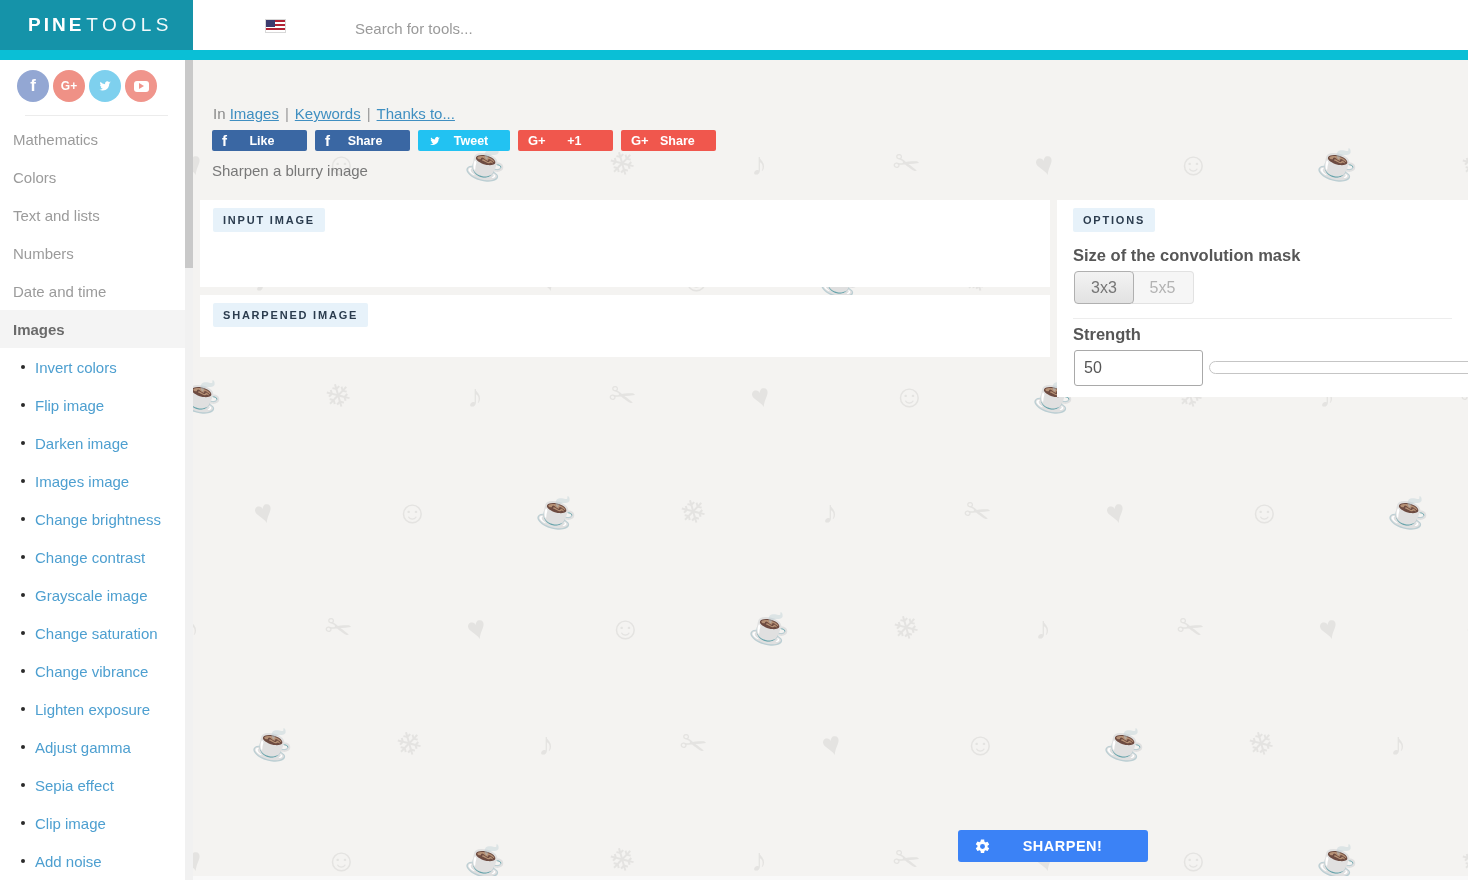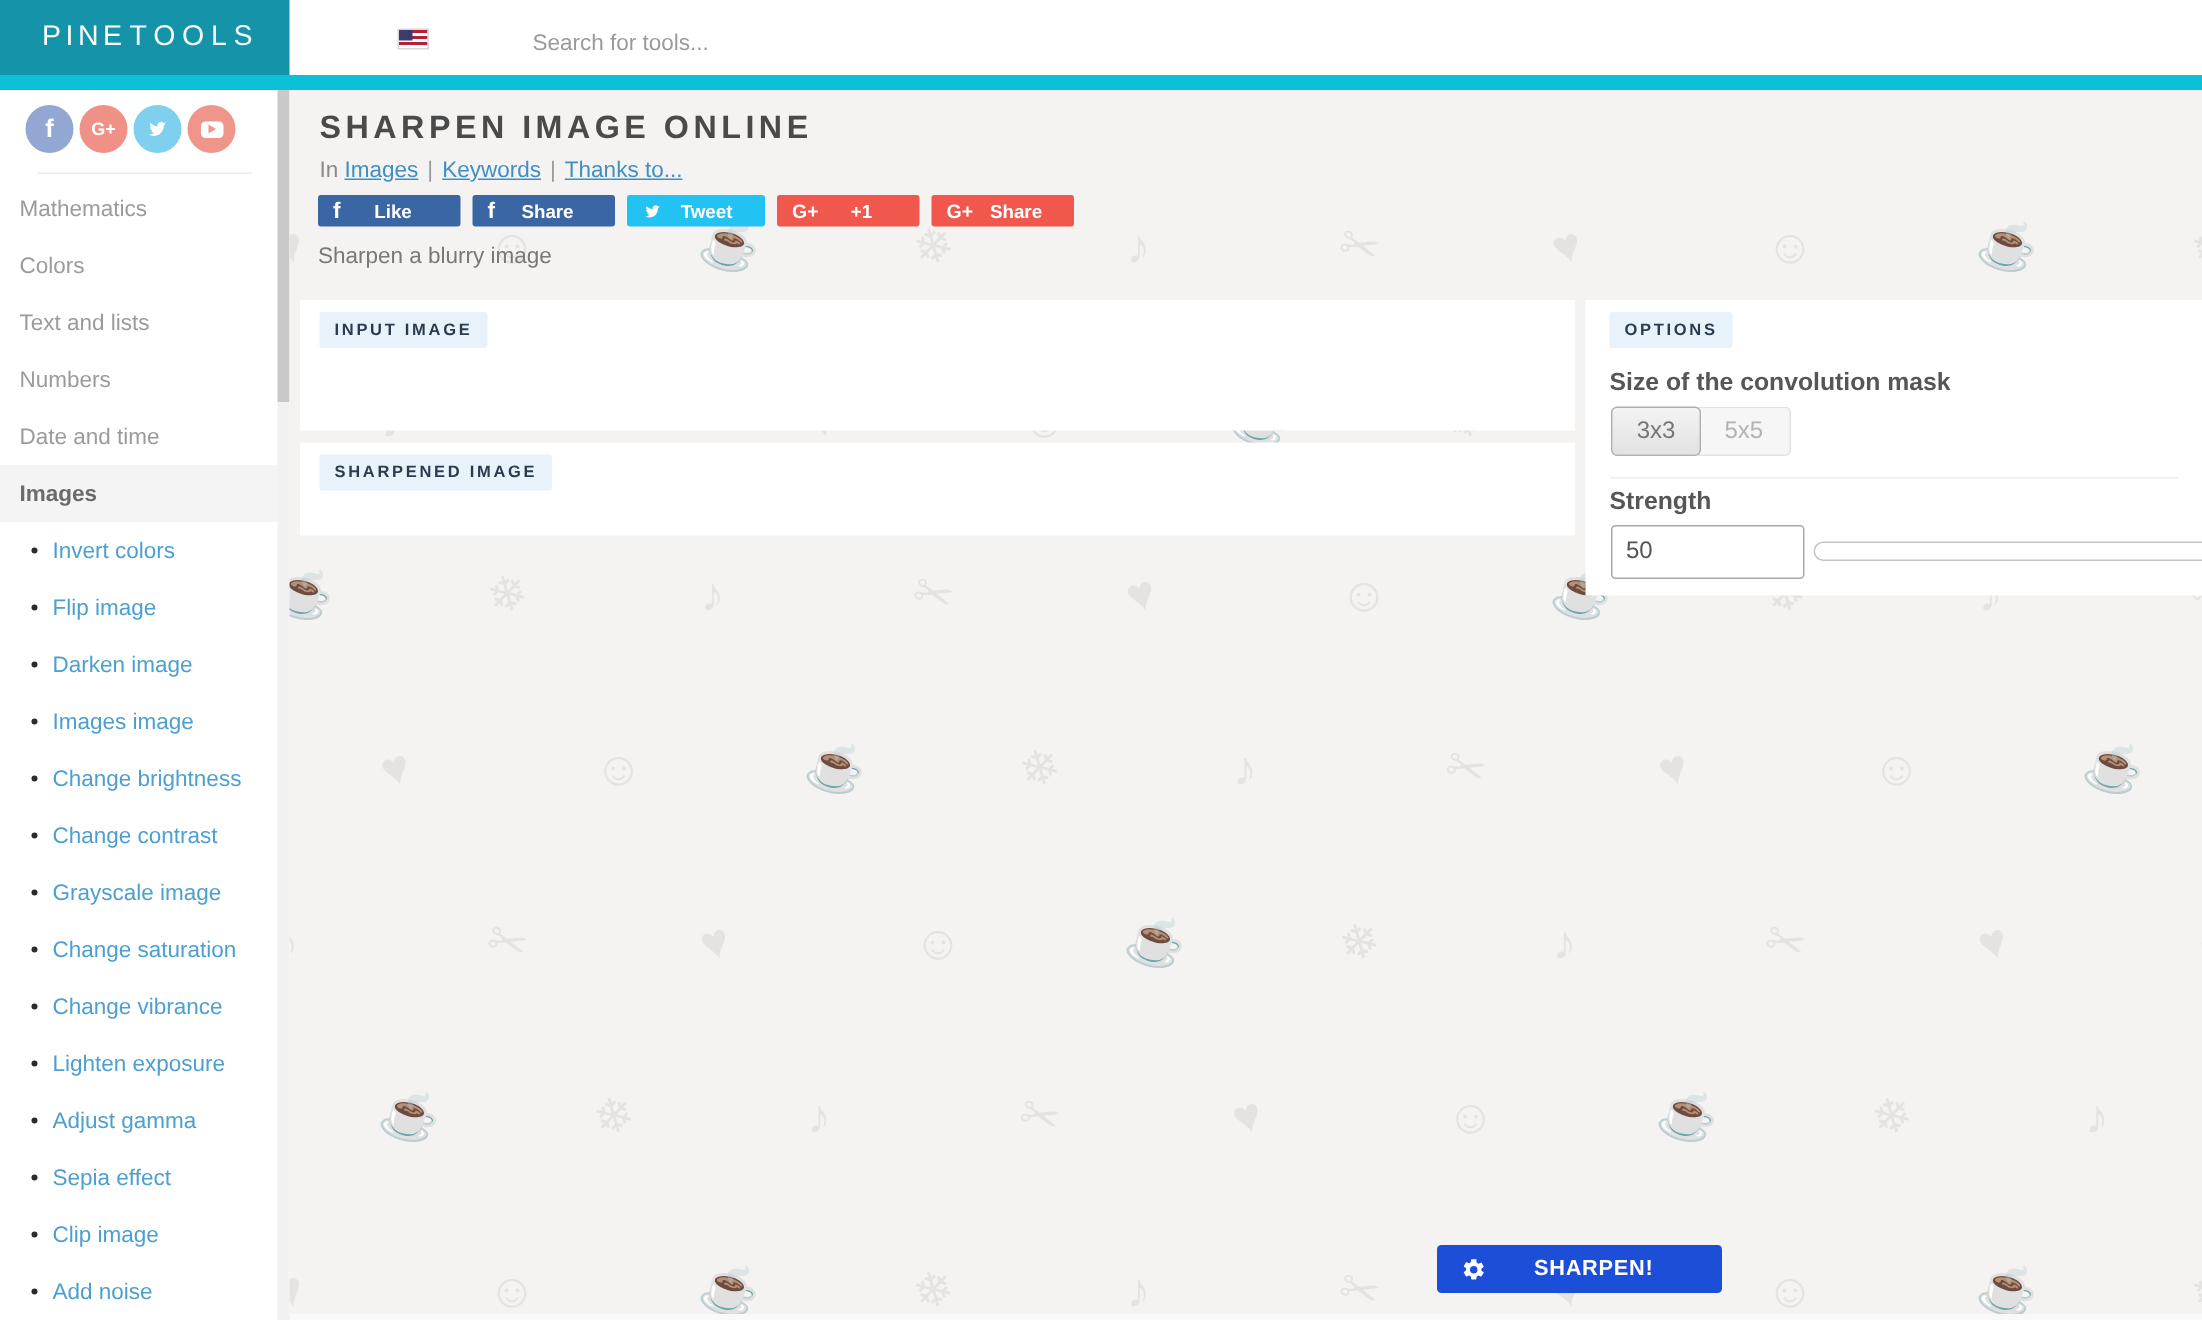--- a/index.html
+++ b/index.html
@@ -15,21 +15,21 @@
       radial-gradient(ellipse 120px 80px at 980px 58px, rgba(7,64,82,.65) 0 60%, transparent 66%),
       radial-gradient(ellipse 160px 70px at 1250px 62px, rgba(8,72,90,.6) 0 60%, transparent 66%),
       radial-gradient(ellipse 100px 60px at 1430px 50px, rgba(7,60,78,.6) 0 60%, transparent 66%),
       linear-gradient(180deg,#0d84999 0%, #0f8ba0 0%, #12a2b8 80%, #15b4c9 100%);
   }
   .header-strip { position:absolute; left:0; top:50px; width:1468px; height:10px; background:#0abfd6; }
   .logo-area {
     position:absolute; left:0; top:0; width:193px; height:50px; background:#1593a9;
     display:flex; align-items:center; padding-left:28px; color:#fff; font-size:19px;
   }
-  .logo-pine { font-weight:normal; letter-spacing:3px; }
+  .logo-pine { font-weight:bold; letter-spacing:3px; }
   .logo-tools { font-weight:normal; letter-spacing:4.5px; margin-left:2px; opacity:.95; }
   .hamburger { position:absolute; left:211px; top:16px; width:23px; height:19px; cursor:pointer; }
   .hamburger span { display:block; width:23px; height:3.6px; background:#fff; border-radius:2px; margin-bottom:3.6px; }
   .lang-switch { position:absolute; left:265px; top:17px; display:flex; align-items:center; cursor:pointer; }
   .flag {
     position:relative; width:21px; height:14px; border:1px solid #d8d8d8;
     background:repeating-linear-gradient(180deg,#b22234 0 2px,#ffffff 2px 4px);
   }
   .flag .canton { position:absolute; left:0; top:0; width:9px; height:7px; background:#3c3b6e; }
   .lang-label { color:#fff; font-weight:bold; font-size:15px; margin-left:9px; }
@@ -122,21 +122,21 @@
     border:1px solid #a9a9a9; border-radius:3px; font-size:16px; color:#555;
     padding:17px 9px; outline:none; font-family:"Liberation Sans", sans-serif; background:#fff;
   }
   .strength-slider {
     position:absolute; left:152px; top:161px; width:420px; height:13px;
     background:#fff; border:1px solid #c5c5c5; border-radius:7px; cursor:pointer;
   }
 
   .sharpen-btn {
     position:absolute; left:765px; top:770px; width:190px; height:32px;
-    background:#1d4ed8; border:none; border-radius:3px; color:#fff; cursor:pointer;
+    background:#3b82f6; border:none; border-radius:3px; color:#fff; cursor:pointer;
     display:flex; align-items:center; padding:0 0 0 16px;
     font-family:"Liberation Sans", sans-serif;
   }
   .sharpen-btn .lbl { flex:1; text-align:center; font-size:14.5px; font-weight:bold; letter-spacing:.5px; padding-right:14px; }
   .bottom-strip { position:absolute; left:0; right:0; bottom:0; height:4px; background:#f9f9f9; }
 </style>
 </head>
 <body>
 
 <div class="header">
@@ -308,21 +308,20 @@
       <span style="left: 274px; top: 784px; transform: rotate(16deg);">☕</span>
       <span style="left: 416px; top: 784px; transform: rotate(-16deg);">❄</span>
       <span style="left: 558px; top: 784px; transform: rotate(0deg);">♪</span>
       <span style="left: 700px; top: 784px; transform: rotate(16deg);">✂</span>
       <span style="left: 842px; top: 784px; transform: rotate(-16deg);">♥</span>
       <span style="left: 984px; top: 784px; transform: rotate(0deg);">☺</span>
       <span style="left: 1126px; top: 784px; transform: rotate(16deg);">☕</span>
       <span style="left: 1268px; top: 784px; transform: rotate(-16deg);">❄</span>
     </div>
 
-  <div class="page-title">SHARPEN IMAGE ONLINE</div>
 
   <div class="breadcrumb">
     <span>In</span>
     <a>Images</a><span class="sep">|</span><a>Keywords</a><span class="sep">|</span><a>Thanks to...</a>
   </div>
 
   <div class="share-row">
     <div class="share-btn sb-fb">
       <span class="ico fb-f">f</span>
       <span class="lbl">Like</span>

